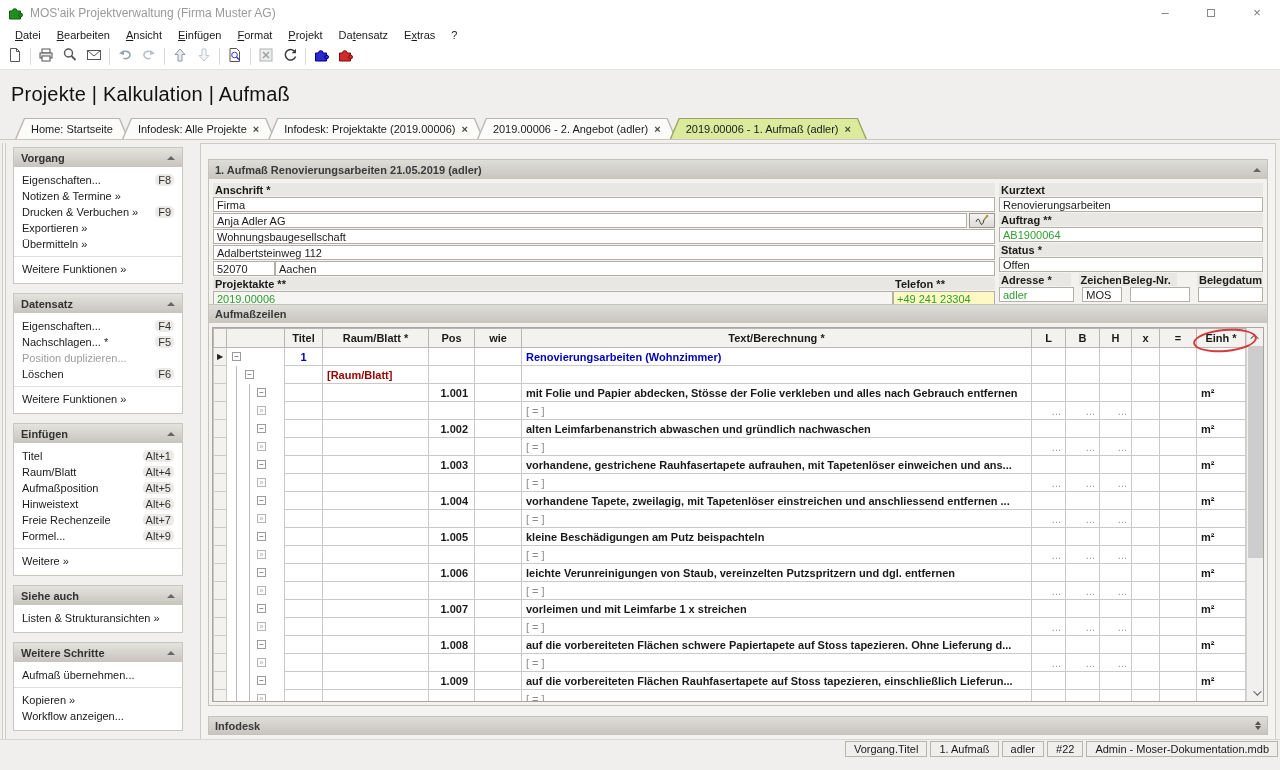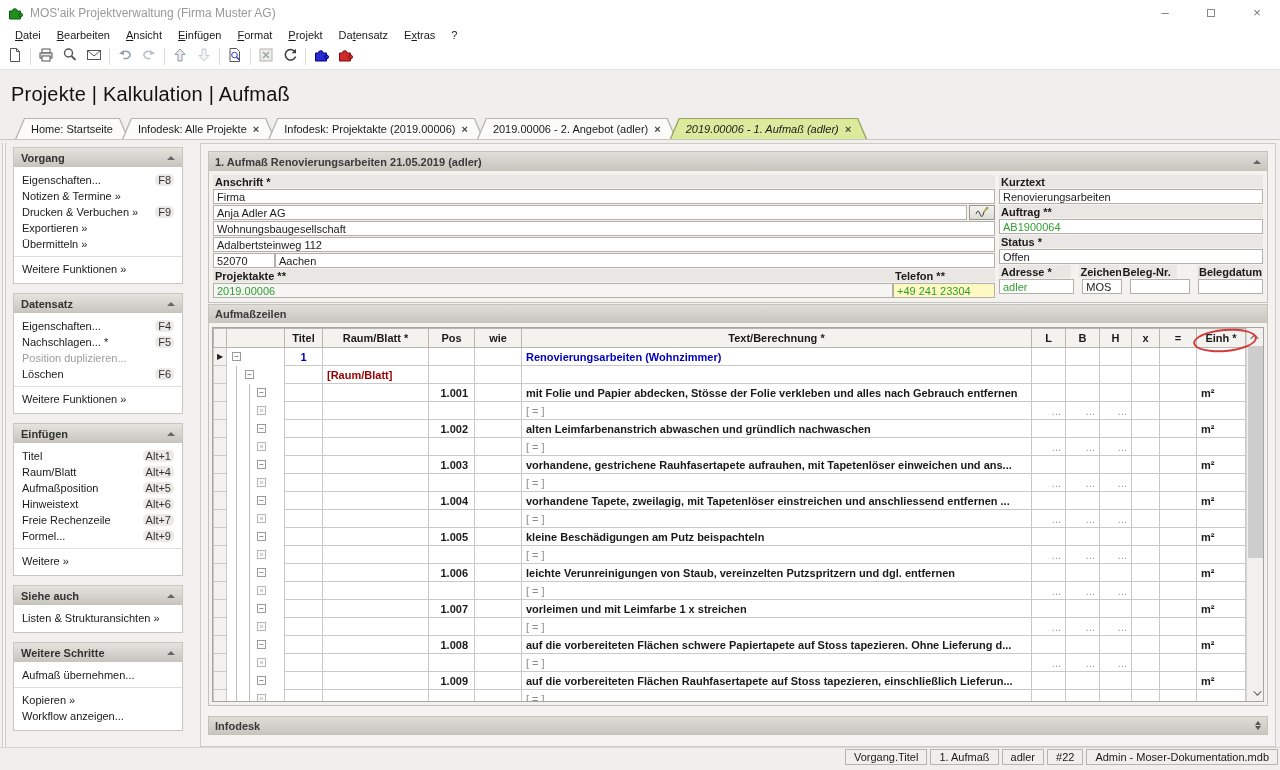--- a/index.html
+++ b/index.html
@@ -24,42 +24,42 @@
   .tool-sep { width:1px; height:17px; background:#dddbd7; margin:0 3px; }
   
   .heading-area { height:48px; display:flex; align-items:center; padding-left:11px; background:#f0efed; }
   .page-heading { font-size:20px; color:#111; letter-spacing:0.2px; }
   
   .tabbar { height:22px; display:flex; align-items:flex-start; padding-left:22px; border-bottom:1px solid #c9c6c0; position:relative; background:#f0efed;}
   .tab { position:relative; height:21px; margin-left:-7px; z-index:1; }
   .tab-shape { position:absolute; inset:0; background:#b9b6b0; clip-path:polygon(9px 0, calc(100% - 9px) 0, 100% 100%, 0 100%);}
   .tab-fill { position:absolute; inset:0; background:#fbfbfa; clip-path:polygon(10px 1px, calc(100% - 10px) 1px, calc(100% - 1.5px) 100%, 1.5px 100%);}
   .tab-content { position:relative; display:flex; align-items:center; height:100%; padding:0 16px; white-space:nowrap; }
-  .tab.active { z-index:3;font-style:italic; }
+  .tab.active { z-index:3; }
   .tab.active .tab-shape { background:#97a55e; }
   .tab.active .tab-fill { background:#dcea9e; }
   .tab-close { margin-left:6px; font-weight:bold; font-size:11px; color:#4a4a3a; line-height:10px; }
   
   .content { position:absolute; left:0; right:0; top:140px; bottom:19px; background:#f1f0ee; }
   .left-splitter { position:absolute; left:2px; top:3px; bottom:3px; width:4px; border-left:1px solid #cfccc6; border-right:1px solid #cfccc6; background:#f7f6f4;}
   
   .sidebar { position:absolute; left:13px; top:7px; width:170px; }
   .side-section { border:1px solid #c9c6c0; background:#fff; margin-bottom:9px; }
   .side-header { height:19px; background:linear-gradient(#e5e3de,#c7c4be); display:flex; align-items:center; padding:0 7px; font-weight:bold; color:#333; }
   .tri-up { width:0; height:0; border-left:4px solid transparent; border-right:4px solid transparent; border-bottom:4px solid #666; margin-left:auto; }
   .side-items { padding:5px 0 6px 0; }
   .side-item { display:flex; align-items:center; padding:2px 8px; }
   .side-item .sc { margin-left:auto; background:#eceae7; color:#333; padding:0 3px; border-radius:5px;}
   .side-item.disabled { color:#9d9d9d; }
   .side-sep { border-top:1px solid #e0ded9; margin:4px 0; }
   
   .main-box { position:absolute; left:200px; top:3px; right:4px; bottom:4px; border:1px solid #cfccc6; background:#f4f3f1; }
   .panel { position:absolute; border:1px solid #c5c2bc; background:#f3f2ef; }
   .panel-header { height:19px; background:linear-gradient(#dfddd8,#c8c5bf); display:flex; align-items:center; font-weight:bold; color:#3a3a3a; padding:0 6px; }
-  .form-panel { left:7px; right:7px; top:7px; height:152px; }
+  .form-panel { left:7px; right:7px; top:15px; height:152px; }
   .fp-left  { position:absolute; left:4px; top:22px; width:782px; }
   .fp-right { position:absolute; left:790px; right:4px; top:22px; }
   .flabel { height:13px; background:#e9e7e3; font-weight:bold; padding:0 2px; display:flex; align-items:center; margin-top:1px;}
   .ffield { height:15px; background:#fff; border:1px solid #b3b0aa; padding:0 3px; display:flex; align-items:center; margin-top:1px; overflow:hidden; white-space:nowrap;}
   .frow { display:flex; }
   .green { color:#2f9e2f; }
   .pen-btn { width:26px; height:15px; margin-left:2px; margin-top:1px; background:linear-gradient(#f4f3f1,#dddbd6); border:1px solid #9a978f; display:flex; align-items:center; justify-content:center; padding:0;}
   
   .grid-panel { left:7px; right:7px; top:160px; bottom:40px; }
   .table-wrap { position:absolute; left:3px; right:3px; top:22px; bottom:3px; border:1px solid #a8a5a0; background:#fff; display:flex; overflow:hidden; }
@@ -86,21 +86,21 @@
   .sb-up { top:0; } .sb-dn { bottom:0; }
   .chev-up { width:6px; height:6px; border-left:1px solid #555; border-top:1px solid #555; transform:rotate(45deg) translateY(2px); }
   .chev-dn { width:6px; height:6px; border-left:1px solid #555; border-top:1px solid #555; transform:rotate(225deg) translateY(2px); }
   .sb-thumb { position:absolute; left:1px; width:15px; top:18px; height:212px; background:#cdcdcd; }
   
   .infodesk { left:7px; right:7px; bottom:11px; height:19px; }
   .infodesk .panel-header { height:17px; }
   .updn { margin-left:auto; display:flex; flex-direction:column; gap:1px; align-items:center;}
   .updn i { width:0; height:0; border-left:3px solid transparent; border-right:3px solid transparent; }
   .updn .u { border-bottom:4px solid #555; } .updn .d { border-top:4px solid #555; }
-  .statusbar { position:absolute; left:0; right:0; bottom:4px; height:19px; background:#f0efed; border-top:1px solid #d8d6d2; display:flex; align-items:center; justify-content:flex-end; padding-right:2px; }
+  .statusbar { position:absolute; left:0; right:0; bottom:12px; height:19px; background:#f0efed; border-top:1px solid #d8d6d2; display:flex; align-items:center; justify-content:flex-end; padding-right:2px; }
   .status-cell { border:1px solid #b8b5af; height:16px; display:flex; align-items:center; padding:0 8px; margin-left:3px; background:#f0efed; white-space:nowrap;}
   
   .annotation { position:absolute; left:1193px; top:329px; width:64px; height:23px; border:2px solid #d43a3a; border-radius:50%; transform:rotate(-5deg); z-index:9; pointer-events:none; }
 </style>
 </head>
 <body>
 
 <div class="titlebar">
   <span class="app-icon"><svg viewBox="0 0 16 16">
         <path d="M2.5 6h3a2.3 2.3 0 1 1 4.6 0h3.4v8h-11z" fill="#1f8f1f" stroke="#0c5c0c"></path>

